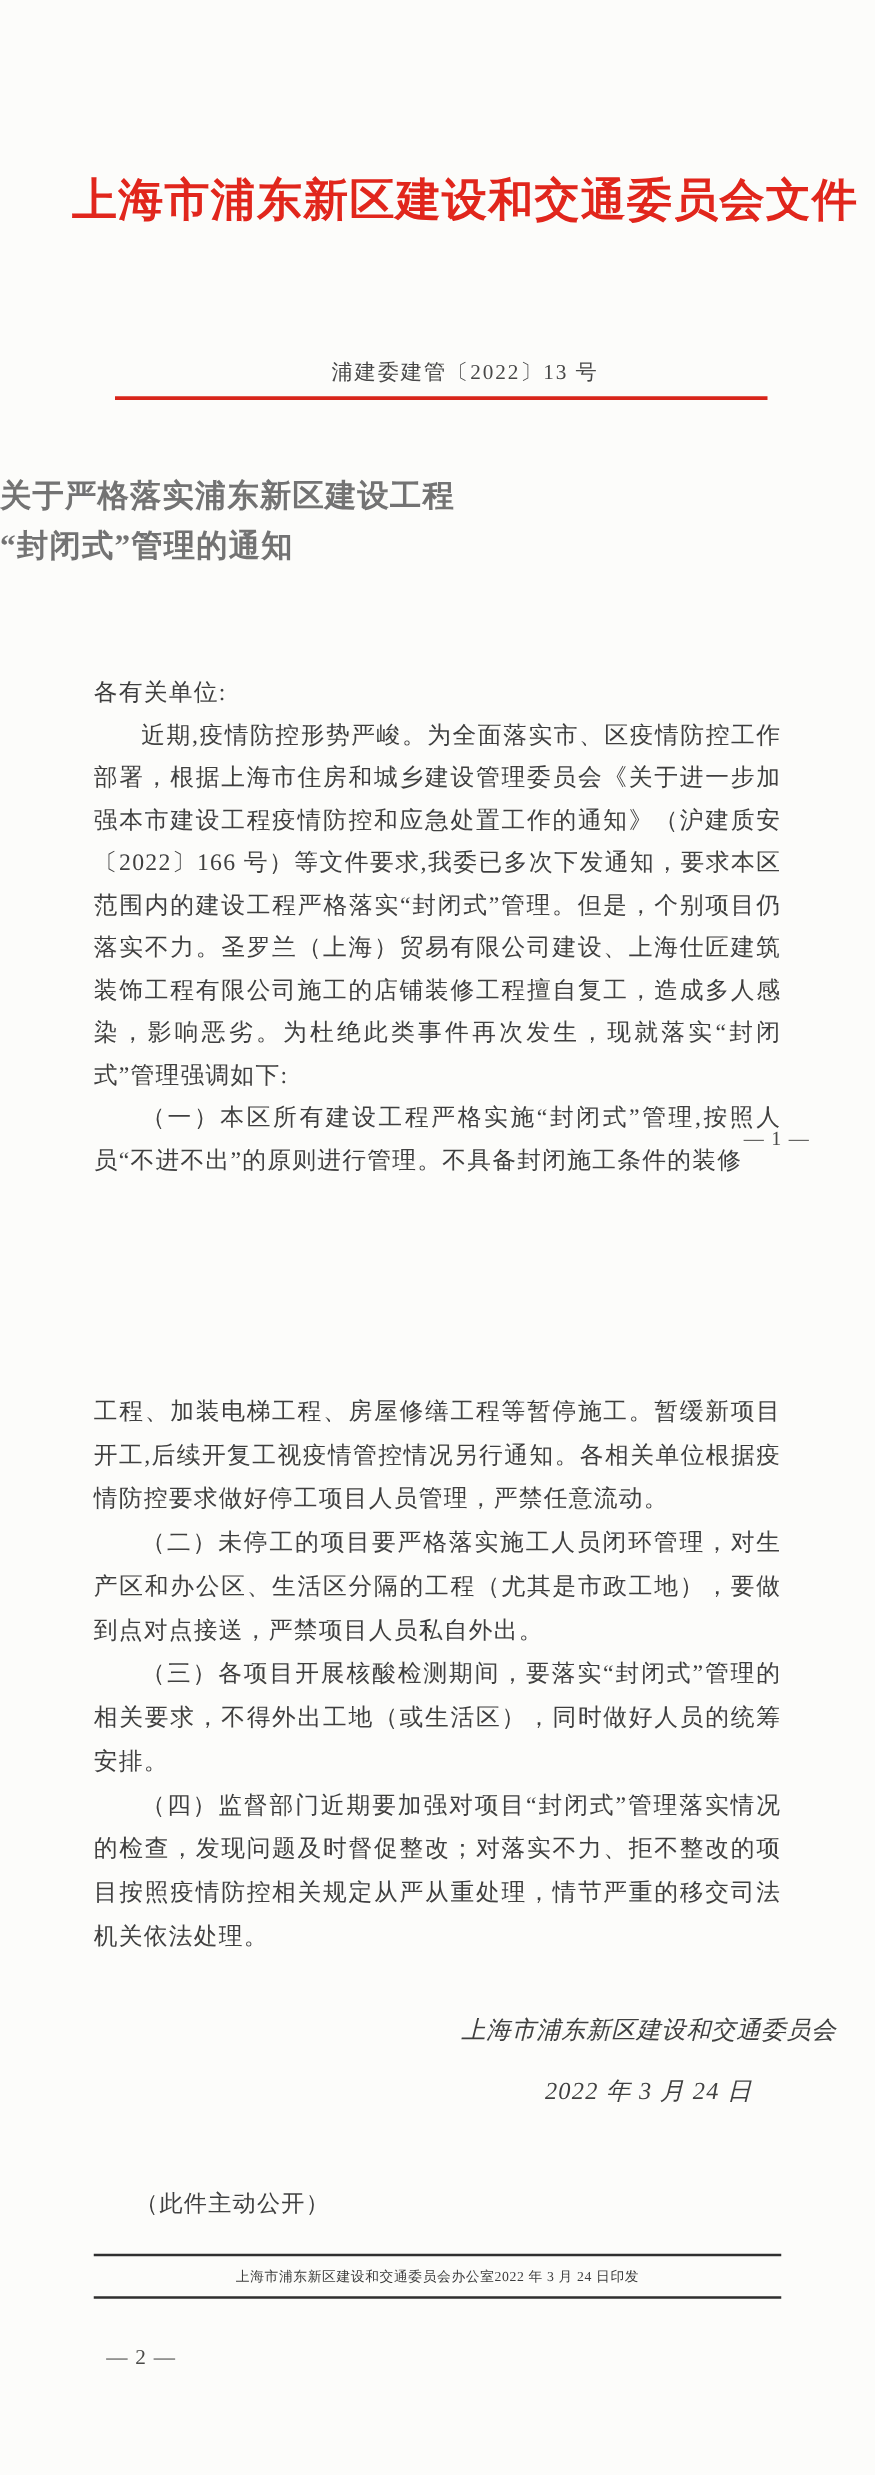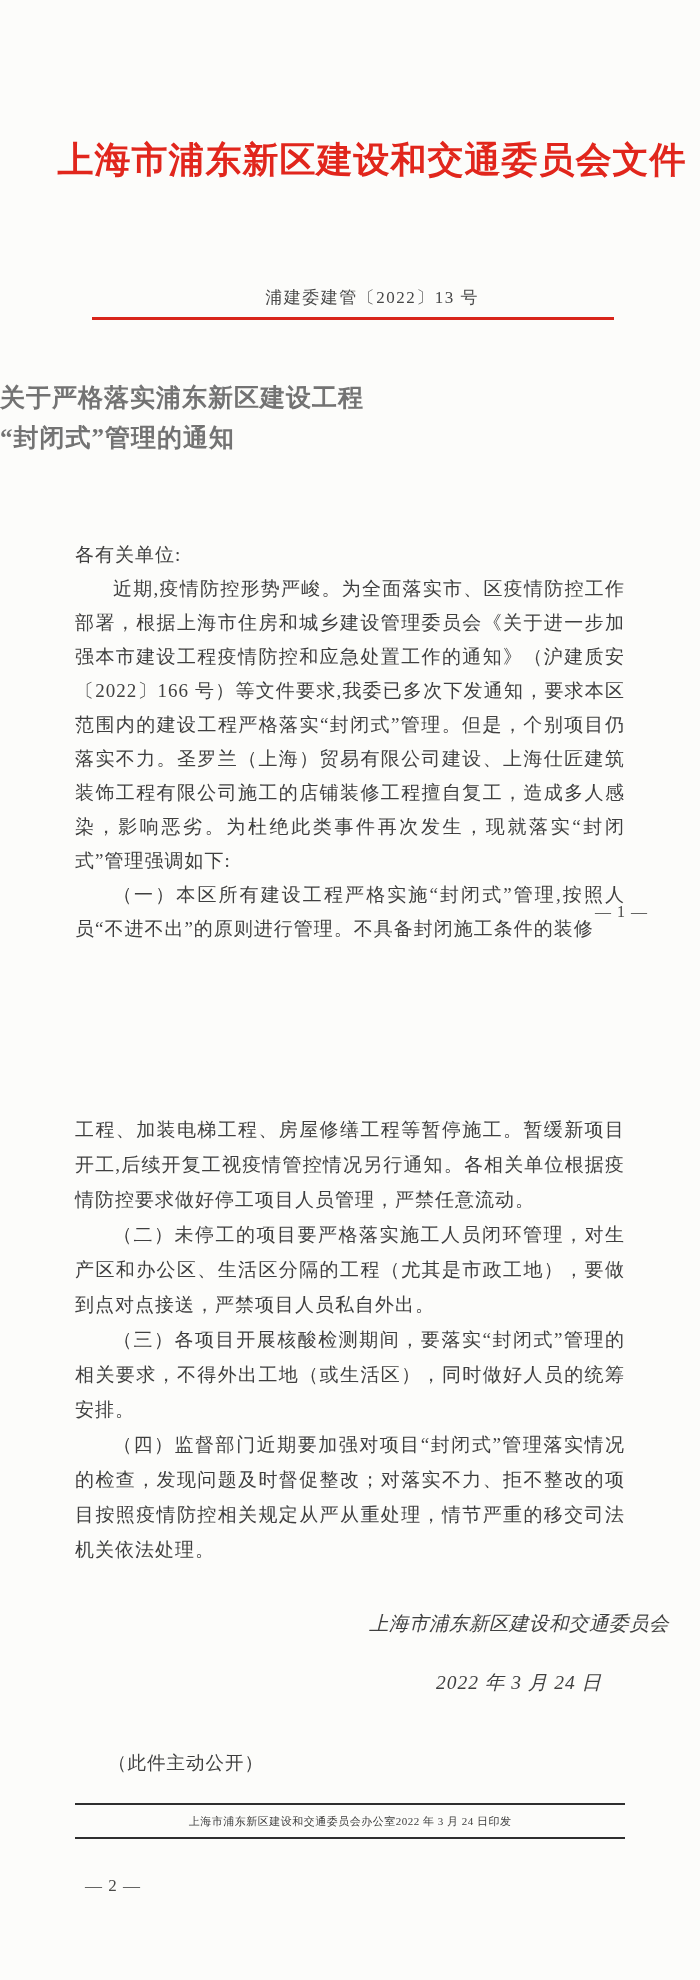--- a/index.html
+++ b/index.html
@@ -70,21 +70,21 @@
   .signature-block {
     position: absolute;
     top: 1610px; right: 75px;
     text-align: center;
     font-size: 19.5px;
     letter-spacing: 0.5px;
     color: #3f3f3f;
     font-style: italic;
   }
   .signature-name { white-space: nowrap; }
-  .signature-date { margin-top: 32px; letter-spacing: 1px; }
+  .signature-date { margin-top: 22px; letter-spacing: 1px; }
   .publicity-note {
     position: absolute;
     top: 1750px; left: 108px;
     font-size: 18.5px;
     letter-spacing: 1px;
   }
   .footer-box {
     position: absolute;
     top: 1803px; left: 75px; width: 550px;
     border-top: 2px solid #2f2f2f;

